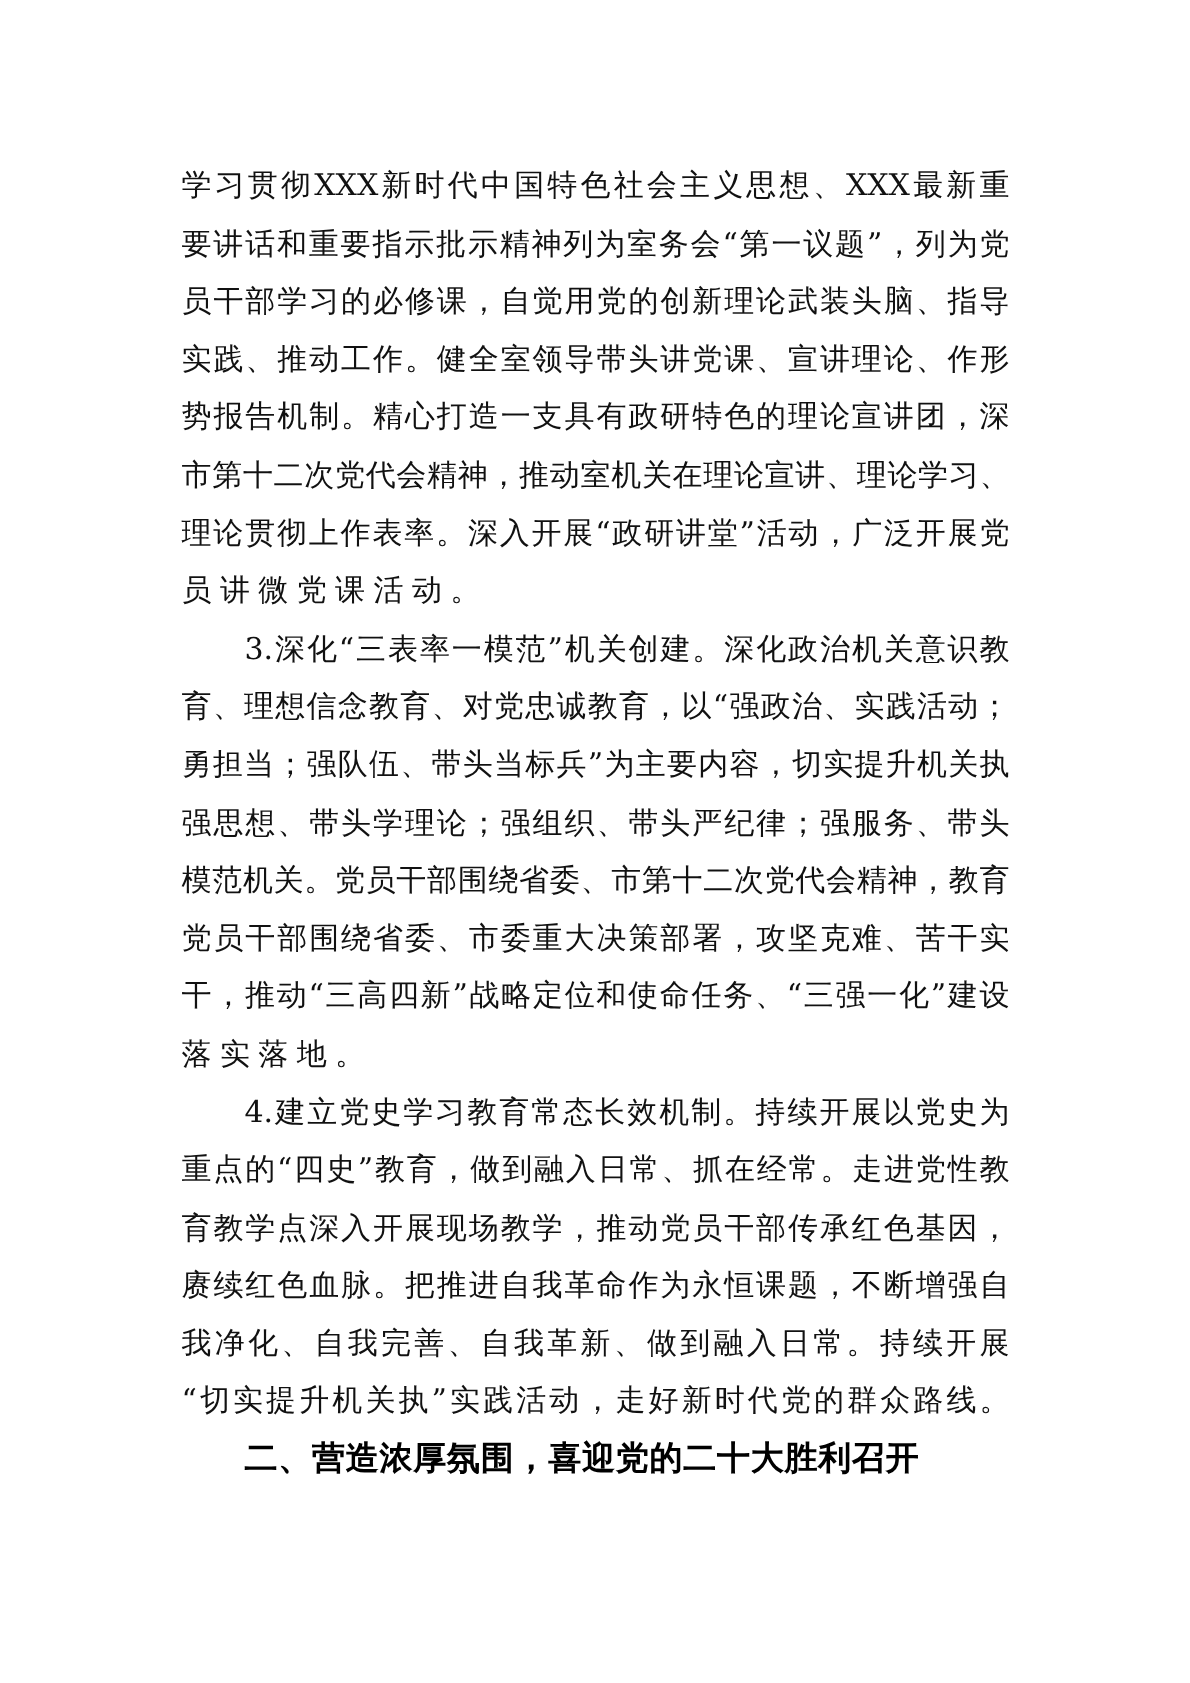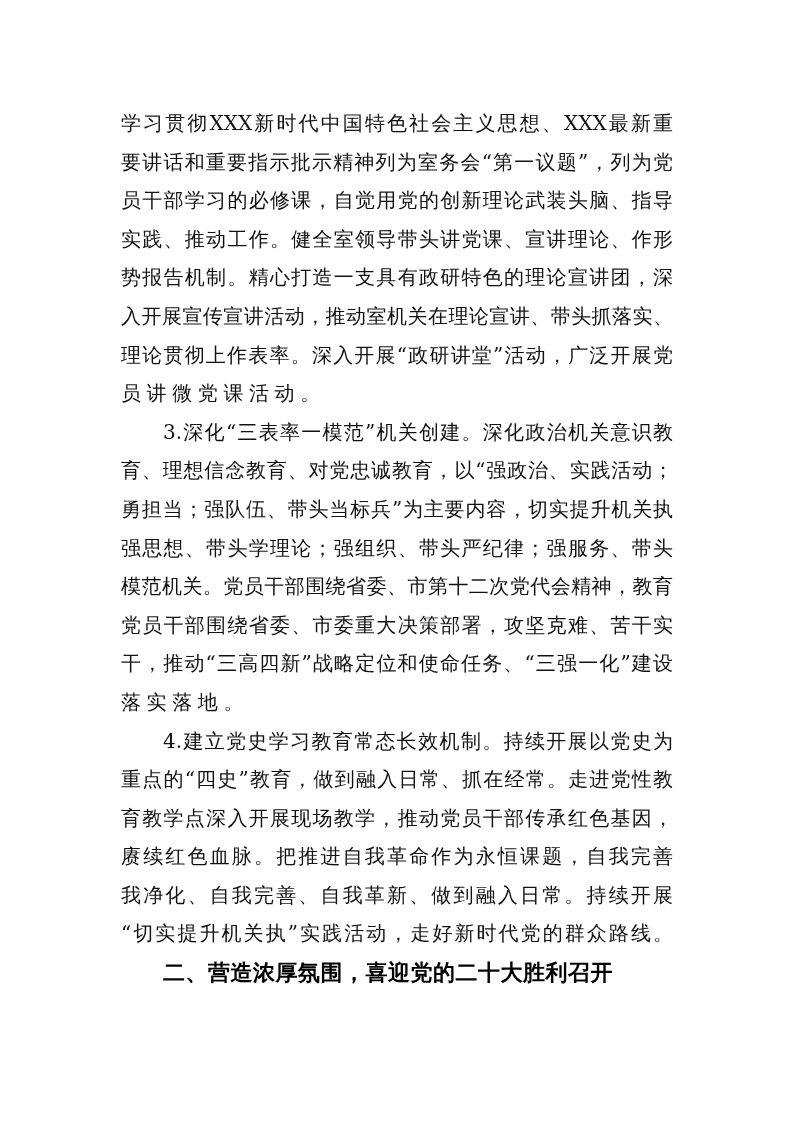--- a/index.html
+++ b/index.html
@@ -64,41 +64,41 @@
 
 <div class="page">
   <div class="content">
 
     <div>
       <span class="line">学习贯彻XXX新时代中国特色社会主义思想、XXX最新重</span>
       <span class="line">要讲话和重要指示批示精神列为室务会“第一议题”，列为党</span>
       <span class="line">员干部学习的必修课，自觉用党的创新理论武装头脑、指导</span>
       <span class="line">实践、推动工作。健全室领导带头讲党课、宣讲理论、作形</span>
       <span class="line">势报告机制。精心打造一支具有政研特色的理论宣讲团，深</span>
-      <span class="line">入开展宣传宣讲活动，推动室机关在理论宣讲、带头抓落实、</span>
+      <span class="line">市第十二次党代会精神，推动室机关在理论宣讲、理论学习、</span>
       <span class="line">理论贯彻上作表率。深入开展“政研讲堂”活动，广泛开展党</span>
       <span class="line last">员讲微党课活动。</span>
     </div>
 
     <div>
       <span class="line indent">3.深化“三表率一模范”机关创建。深化政治机关意识教</span>
       <span class="line">育、理想信念教育、对党忠诚教育，以“强政治、实践活动；</span>
       <span class="line">勇担当；强队伍、带头当标兵”为主要内容，切实提升机关执</span>
       <span class="line">强思想、带头学理论；强组织、带头严纪律；强服务、带头</span>
       <span class="line">模范机关。党员干部围绕省委、市第十二次党代会精神，教育</span>
       <span class="line">党员干部围绕省委、市委重大决策部署，攻坚克难、苦干实</span>
       <span class="line">干，推动“三高四新”战略定位和使命任务、“三强一化”建设</span>
       <span class="line last">落实落地。</span>
     </div>
 
     <div>
       <span class="line indent">4.建立党史学习教育常态长效机制。持续开展以党史为</span>
       <span class="line">重点的“四史”教育，做到融入日常、抓在经常。走进党性教</span>
       <span class="line">育教学点深入开展现场教学，推动党员干部传承红色基因，</span>
-      <span class="line">赓续红色血脉。把推进自我革命作为永恒课题，自我完善</span>
+      <span class="line">赓续红色血脉。把推进自我革命作为永恒课题，不断增强自</span>
       <span class="line">我净化、自我完善、自我革新、做到融入日常。持续开展</span>
       <span class="line">“切实提升机关执”实践活动，走好新时代党的群众路线。</span>
     </div>
 
     <h2 class="heading" style="margin:0;">二、营造浓厚氛围，喜迎党的二十大胜利召开</h2>
 
   </div>
 </div>
 
 </body></html>

